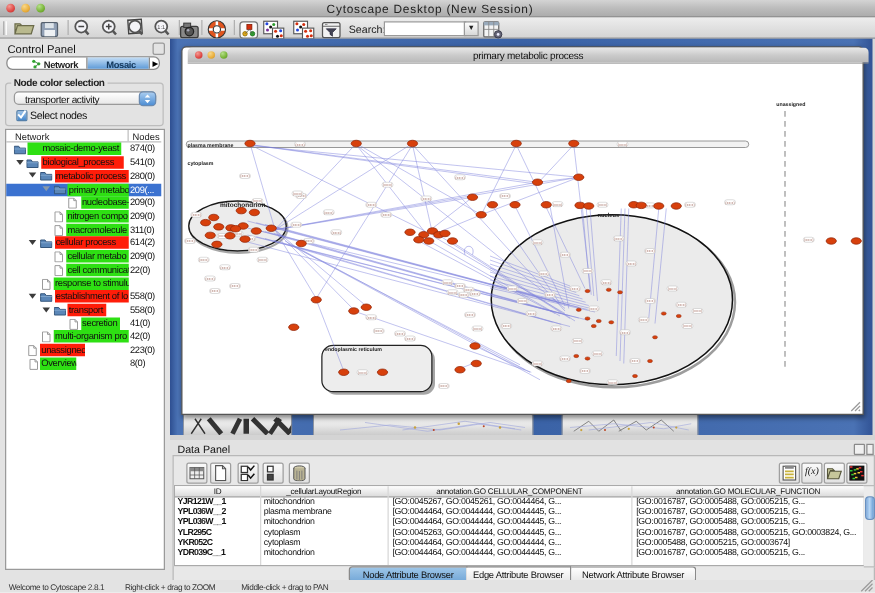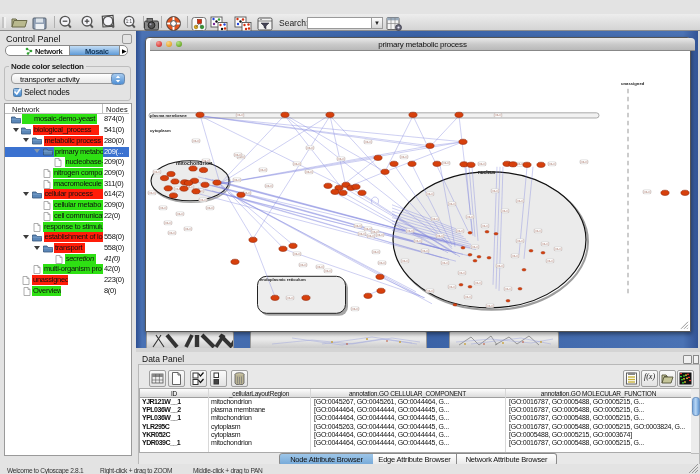--- a/index.html
+++ b/index.html
@@ -91,20 +91,26 @@
     background:linear-gradient(#ffffff,#e8e8e8);border:1px solid #8a8a8a;color:#111;
     letter-spacing:-0.2px;}
   #statusbar{position:absolute;left:0;top:464px;width:700px;height:10px;background:#e3e3e3;
     font-size:7px;color:#333;}
   #statusbar span{letter-spacing:-0.45px;}
   #statusbar span{position:absolute;top:2.5px;letter-spacing:-0.3px;font-size:6.6px;}
 </style>
 </head>
 <body>
 <div id="app">
+  <div id="titlebar">
+    <div class="light" style="left:5px;background:radial-gradient(circle at 35% 30%,#f49a93,#df4744 60%,#b33230);"></div>
+    <div class="light" style="left:17px;background:radial-gradient(circle at 35% 30%,#f8d789,#e9ae3b 60%,#c4882b);"></div>
+    <div class="light" style="left:29px;background:radial-gradient(circle at 35% 30%,#b5e08a,#77b336 60%,#588a26);"></div>
+    <div class="t" style="left:-6px;">Cytoscape Desktop (New Session)</div>
+  </div>
   <div id="toolbar">
     <svg style="position:absolute;left:0;top:0" width="700" height="17" viewBox="0 0 700 17">
         <line x1="3" y1="3" x2="3" y2="14" stroke="#aaa" stroke-width="1"></line>
         <line x1="5" y1="3" x2="5" y2="14" stroke="#fff" stroke-width="1"></line>
         <g>
           <path d="M12,13 L14,6.5 L27,6.5 L25,13 Z M12,13 L12,5 L16,5 L17.5,6.5 L14,6.5" fill="#b9b98e" stroke="#6b6b4a" stroke-width="1"></path>
         </g>
         <g>
           <rect x="33" y="4" width="13" height="11" rx="1" fill="#91a0b5" stroke="#55606e" stroke-width="1"></rect>
           <rect x="36" y="4.5" width="7" height="4" fill="#dde4ea"></rect>
@@ -347,21 +353,21 @@
         </div>
         <div class="trow" style="top:139.04000000000002px;">
           <div class="arr" style="left:29px;border-top-color:#3c3c3c;"></div>
           <svg class="abs" style="left:38px;top:1.5px" width="10" height="8" viewBox="0 0 10 8">
             <path d="M0.5,2 L0.5,7 L9.5,7 L9.5,2.5 L5,2.5 L4,1 L0.5,1 Z" fill="#5b87b8" stroke="#35567c" stroke-width="0.8"></path>
             <path d="M0.5,3.2 L9.5,3.2" stroke="#7fa5cc" stroke-width="0.8"></path>
           </svg>
           <div class="hl red" style="left:49px;width:30px;padding-left:1px;">transport</div>
           <div class="cnt" style="color:#111;">558(0)</div>
         </div>
-        <div class="trow" style="top:149.76000000000002px;font-style:italic;">
+        <div class="trow" style="top:149.76000000000002px;">
           <svg class="abs" style="left:50px;top:1px" width="8" height="9" viewBox="0 0 8 9">
             <path d="M1,0.5 L5,0.5 L7,2.5 L7,8.5 L1,8.5 Z" fill="#fff" stroke="#9a9a9a" stroke-width="0.8"></path>
             <path d="M5,0.5 L5,2.5 L7,2.5" fill="none" stroke="#9a9a9a" stroke-width="0.8"></path>
           </svg>
           <div class="hl grn" style="left:59.7px;width:30px;padding-left:1px;">secretion</div>
           <div class="cnt" style="color:#111;">41(0)</div>
         </div>
         <div class="trow" style="top:160.48000000000002px;">
           <svg class="abs" style="left:28px;top:1px" width="8" height="9" viewBox="0 0 8 9">
             <path d="M1,0.5 L5,0.5 L7,2.5 L7,8.5 L1,8.5 Z" fill="#fff" stroke="#9a9a9a" stroke-width="0.8"></path>

